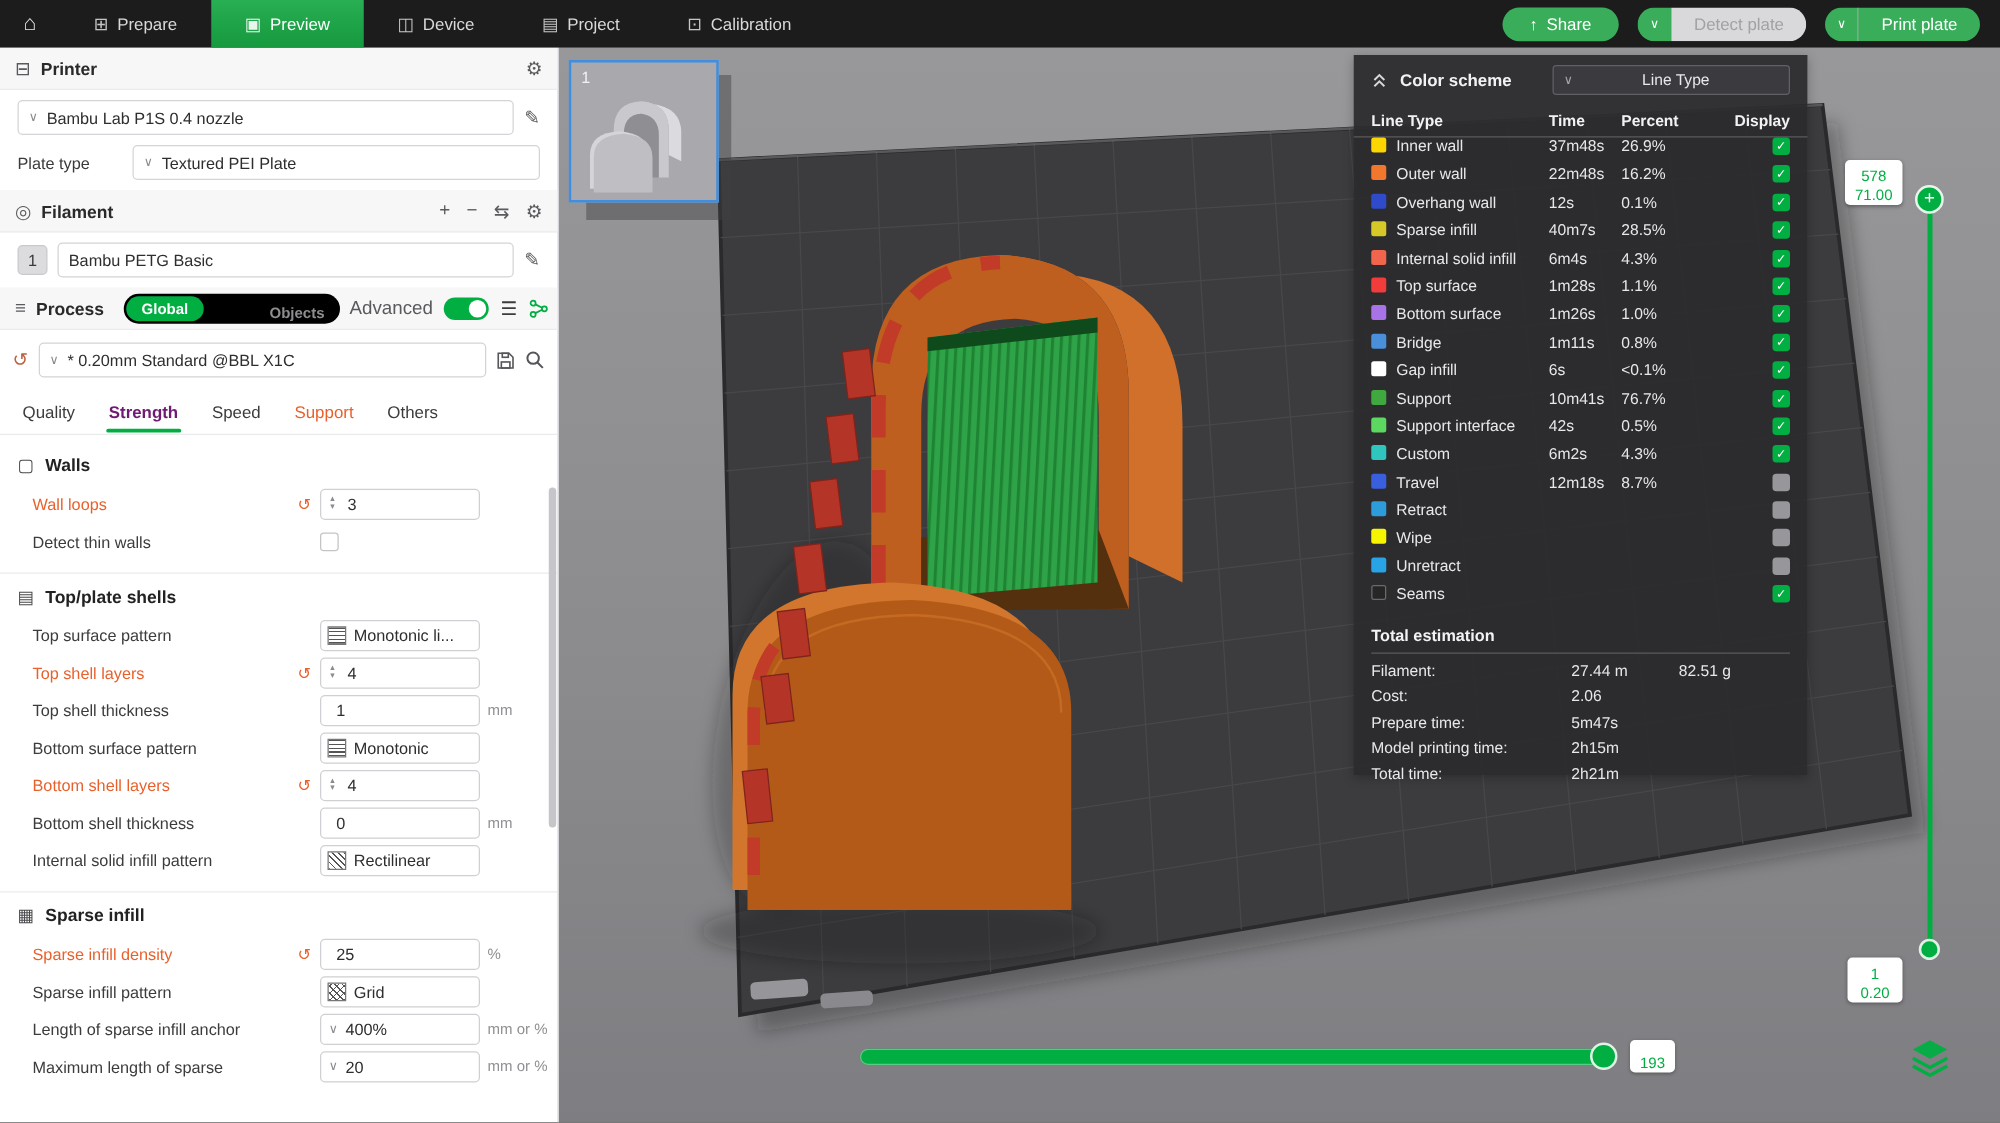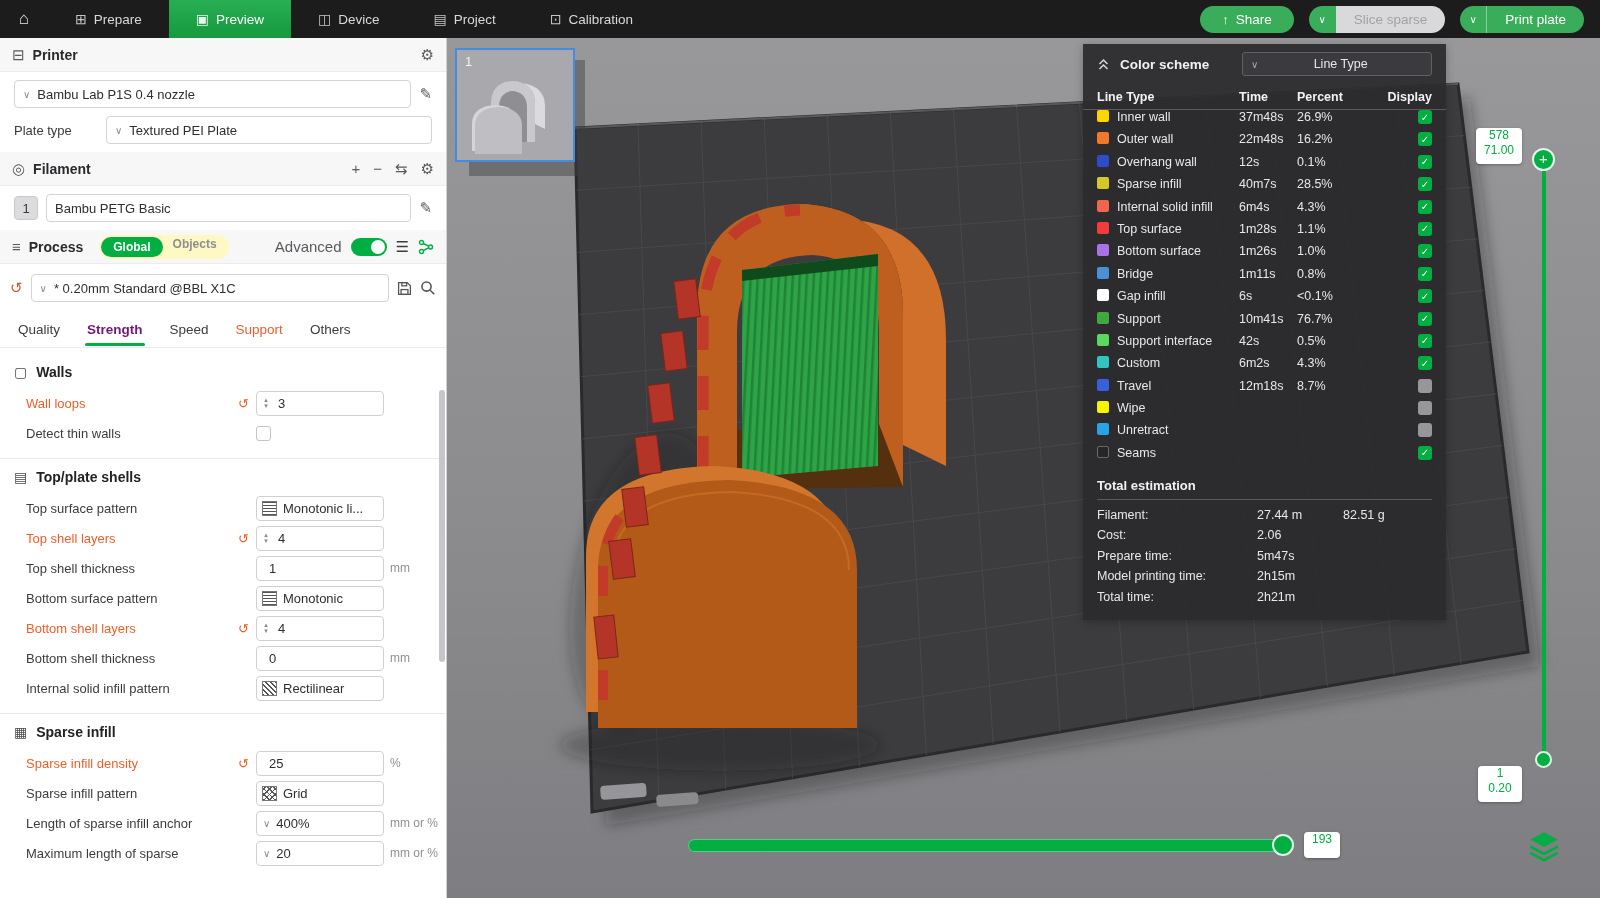--- a/index.html
+++ b/index.html
@@ -38,21 +38,21 @@
   .hgroup span { color:#5A5A5E; font-size:15px; }
   .frow { display:flex; align-items:center; margin:8px 14px; gap:8px; }
   .select { flex:1; height:28px; border:1px solid #D4D4D8; border-radius:4px; background:#fff;
             display:flex; align-items:center; gap:7px; padding:0 8px; font-size:13px; color:#2E2E30;
             white-space:nowrap; overflow:hidden; }
   .chev { color:#8A8A8E; font-size:10px; flex:none; }
   .rowlabel { width:84px; font-size:13px; color:#3A3A3C; flex:none; }
   .miniicon { color:#5A5A5E; font-size:15px; flex:none; }
   .badge { width:24px; height:24px; background:#DCDCDE; border:1px solid #C9C9CD; border-radius:4px;
            display:flex; align-items:center; justify-content:center; font-size:13px; color:#3A3A3C; flex:none; }
-  .seg { display:flex; align-items:flex-start; background:#fef9c3; border-radius:12px; padding:2px; height:24px; }
+  .seg { display:flex; align-items:flex-end; background:#000000; border-radius:12px; padding:2px; height:24px;gap:43px; }
   .seg .on  { background:#00AE42; color:#fff; border-radius:10px; padding:0 12px; font-size:12px;
               height:20px; display:flex; align-items:center; }
   .seg .off { color:#8E8E92; padding:0 10px; font-size:12px; display:flex; align-items:center; }
   .adv-label { font-size:13px; color:#3A3A3C; font-weight:normal; }
   .toggle { width:36px; height:18px; border-radius:9px; background:#00AE42; position:relative; flex:none; }
   .toggle::after { content:''; position:absolute; right:2px; top:2px; width:14px; height:14px;
                    border-radius:50%; background:#fff; }
   .reset-main { color:#C06040; font-size:15px; flex:none; }
   .iconbtn { flex:none; display:flex; align-items:center; justify-content:center; }
 
@@ -121,21 +121,21 @@
   .lchk { margin-left:auto; width:14px; height:14px; border-radius:3px; background:#97979B;
           display:flex; align-items:center; justify-content:center; font-size:10px; color:#fff; }
   .lchk.on { background:#00AE42; }
   .tot-title { padding:10px 14px 4px; font-size:13px; font-weight:bold; color:#F2F2F4; }
   .tdivider { height:1px; background:#5A5A5E; margin:2px 14px 4px; }
   .trow { display:flex; align-items:center; height:20.5px; padding:0 14px; font-size:12.5px;gap:20px; }
   .tlabel { width:140px; flex:none; } .tval { width:66px; flex:none; }
 
   
   .wbox { position:absolute; background:#fff; border-radius:4px; color:#00AE42; font-size:12px;
-          display:flex; flex-direction:column; align-items:center; justify-content:flex-start;
+          display:flex; flex-direction:column; align-items:center; justify-content:flex-end;
           box-shadow:0 1px 3px rgba(0,0,0,.3); z-index:12; line-height:15px; }
   #vtrack { position:absolute; left:1542px; top:170px; width:4px; height:586px; background:#00AE42; z-index:11; }
   #v-add { position:absolute; left:1532px; top:148px; width:23px; height:23px; border-radius:50%;
            background:#00AE42; border:2px solid #E8F5EC; color:#fff; font-size:15px; line-height:18px;
            text-align:center; z-index:12; }
   #v-handle { position:absolute; left:1535px; top:751px; width:17px; height:17px; border-radius:50%;
               background:#00AE42; border:2px solid #DFF2E5; z-index:12; }
   #htrack { position:absolute; left:688px; top:839px; width:604px; height:13px; border-radius:7px;
             background:#00AE42; box-shadow:inset 0 0 0 1px rgba(255,255,255,.35); z-index:11; }
   #h-handle { position:absolute; left:1272px; top:834px; width:22px; height:22px; border-radius:50%;
@@ -175,21 +175,21 @@
       </nav>
     <div class="tb-buttons">
       <div class="pill share-btn">
         <span class="sicon">↑</span>
         <span>Share</span>
       </div>
       <div class="pill slice">
         <span class="split-chev">
           <span>∨</span>
         </span>
-        <span class="split-main">Slice sparse</span>
+        <span class="split-main">Detect plate</span>
       </div>
       <div class="pill print">
         <span class="split-chev">
           <span>∨</span>
         </span>
         <span class="split-main">Print plate</span>
       </div>
     </div>
   </header>
 
@@ -616,20 +616,27 @@
           <span class="lchk on">✓</span>
         </div>
         <div class="lrow">
           <span class="lswatch" style="background:#3A5FDE;"></span>
           <span class="lname">Travel</span>
           <span class="ltime">12m18s</span>
           <span class="lpct">8.7%</span>
           <span class="lchk"></span>
         </div>
         <div class="lrow">
+          <span class="lswatch" style="background:#2D9CDB;"></span>
+          <span class="lname">Retract</span>
+          <span class="ltime"></span>
+          <span class="lpct"></span>
+          <span class="lchk"></span>
+        </div>
+        <div class="lrow">
           <span class="lswatch" style="background:#F5F500;"></span>
           <span class="lname">Wipe</span>
           <span class="ltime"></span>
           <span class="lpct"></span>
           <span class="lchk"></span>
         </div>
         <div class="lrow">
           <span class="lswatch" style="background:#27A3E6;"></span>
           <span class="lname">Unretract</span>
           <span class="ltime"></span>

